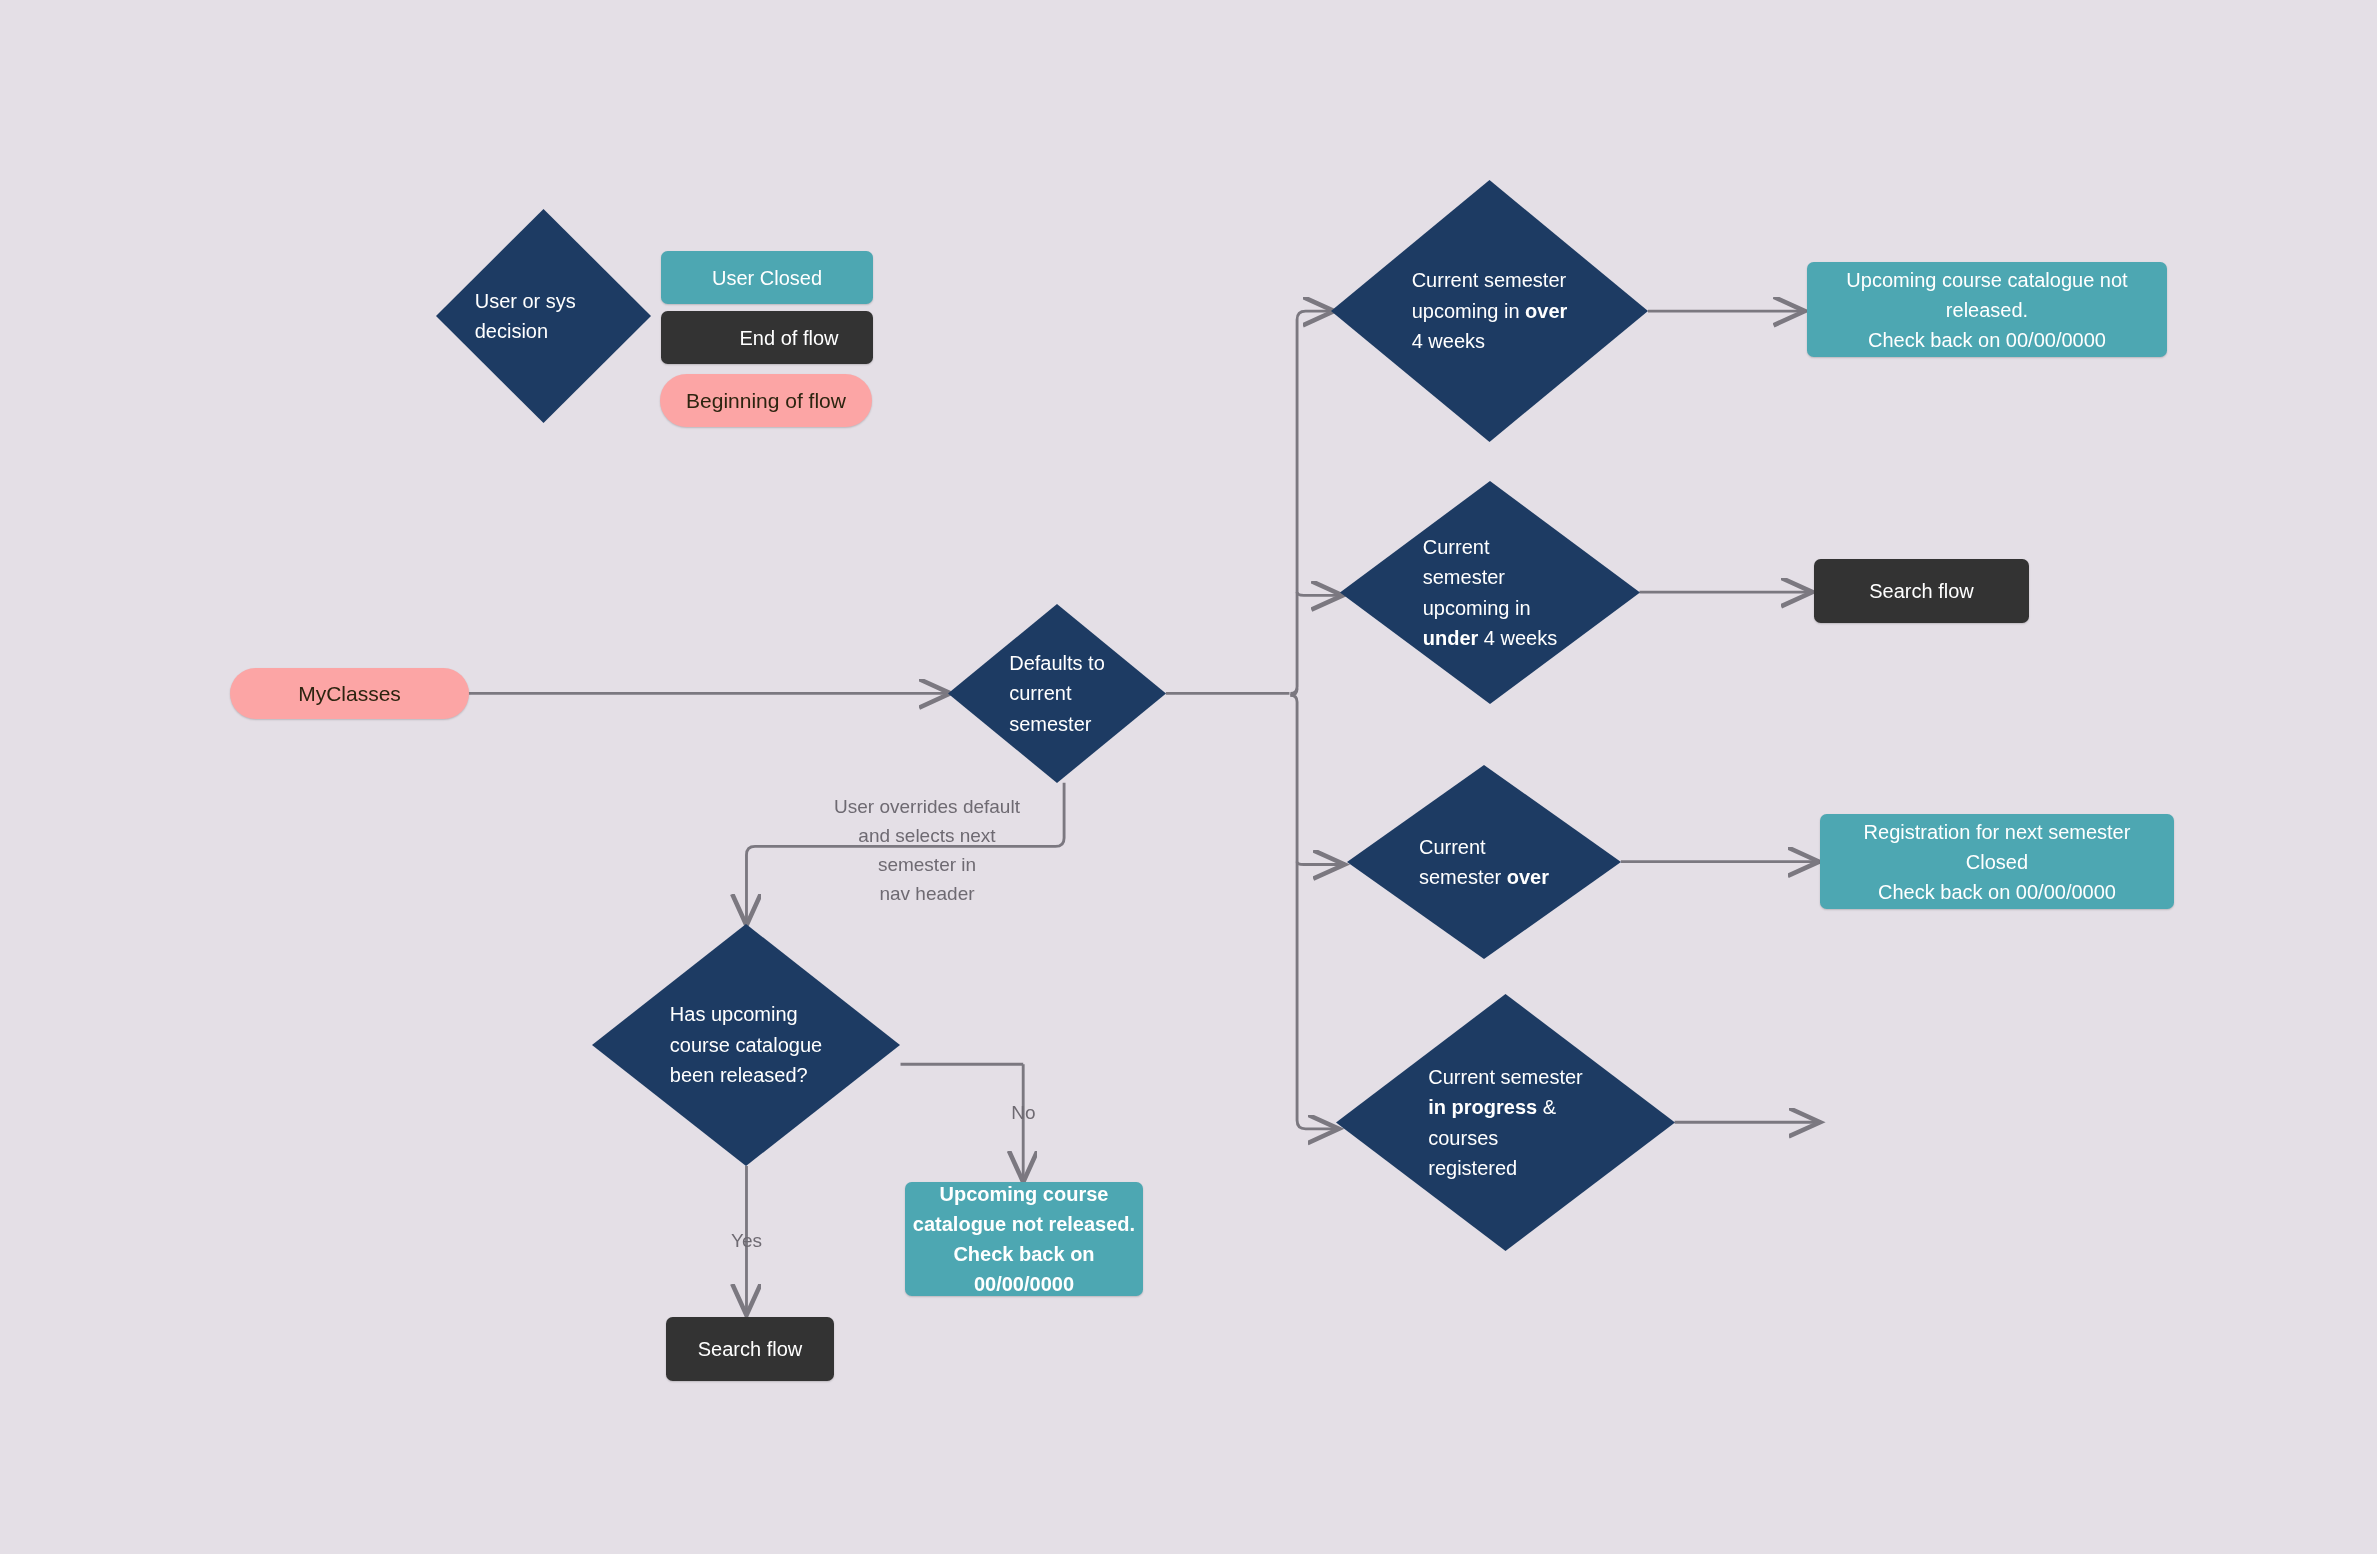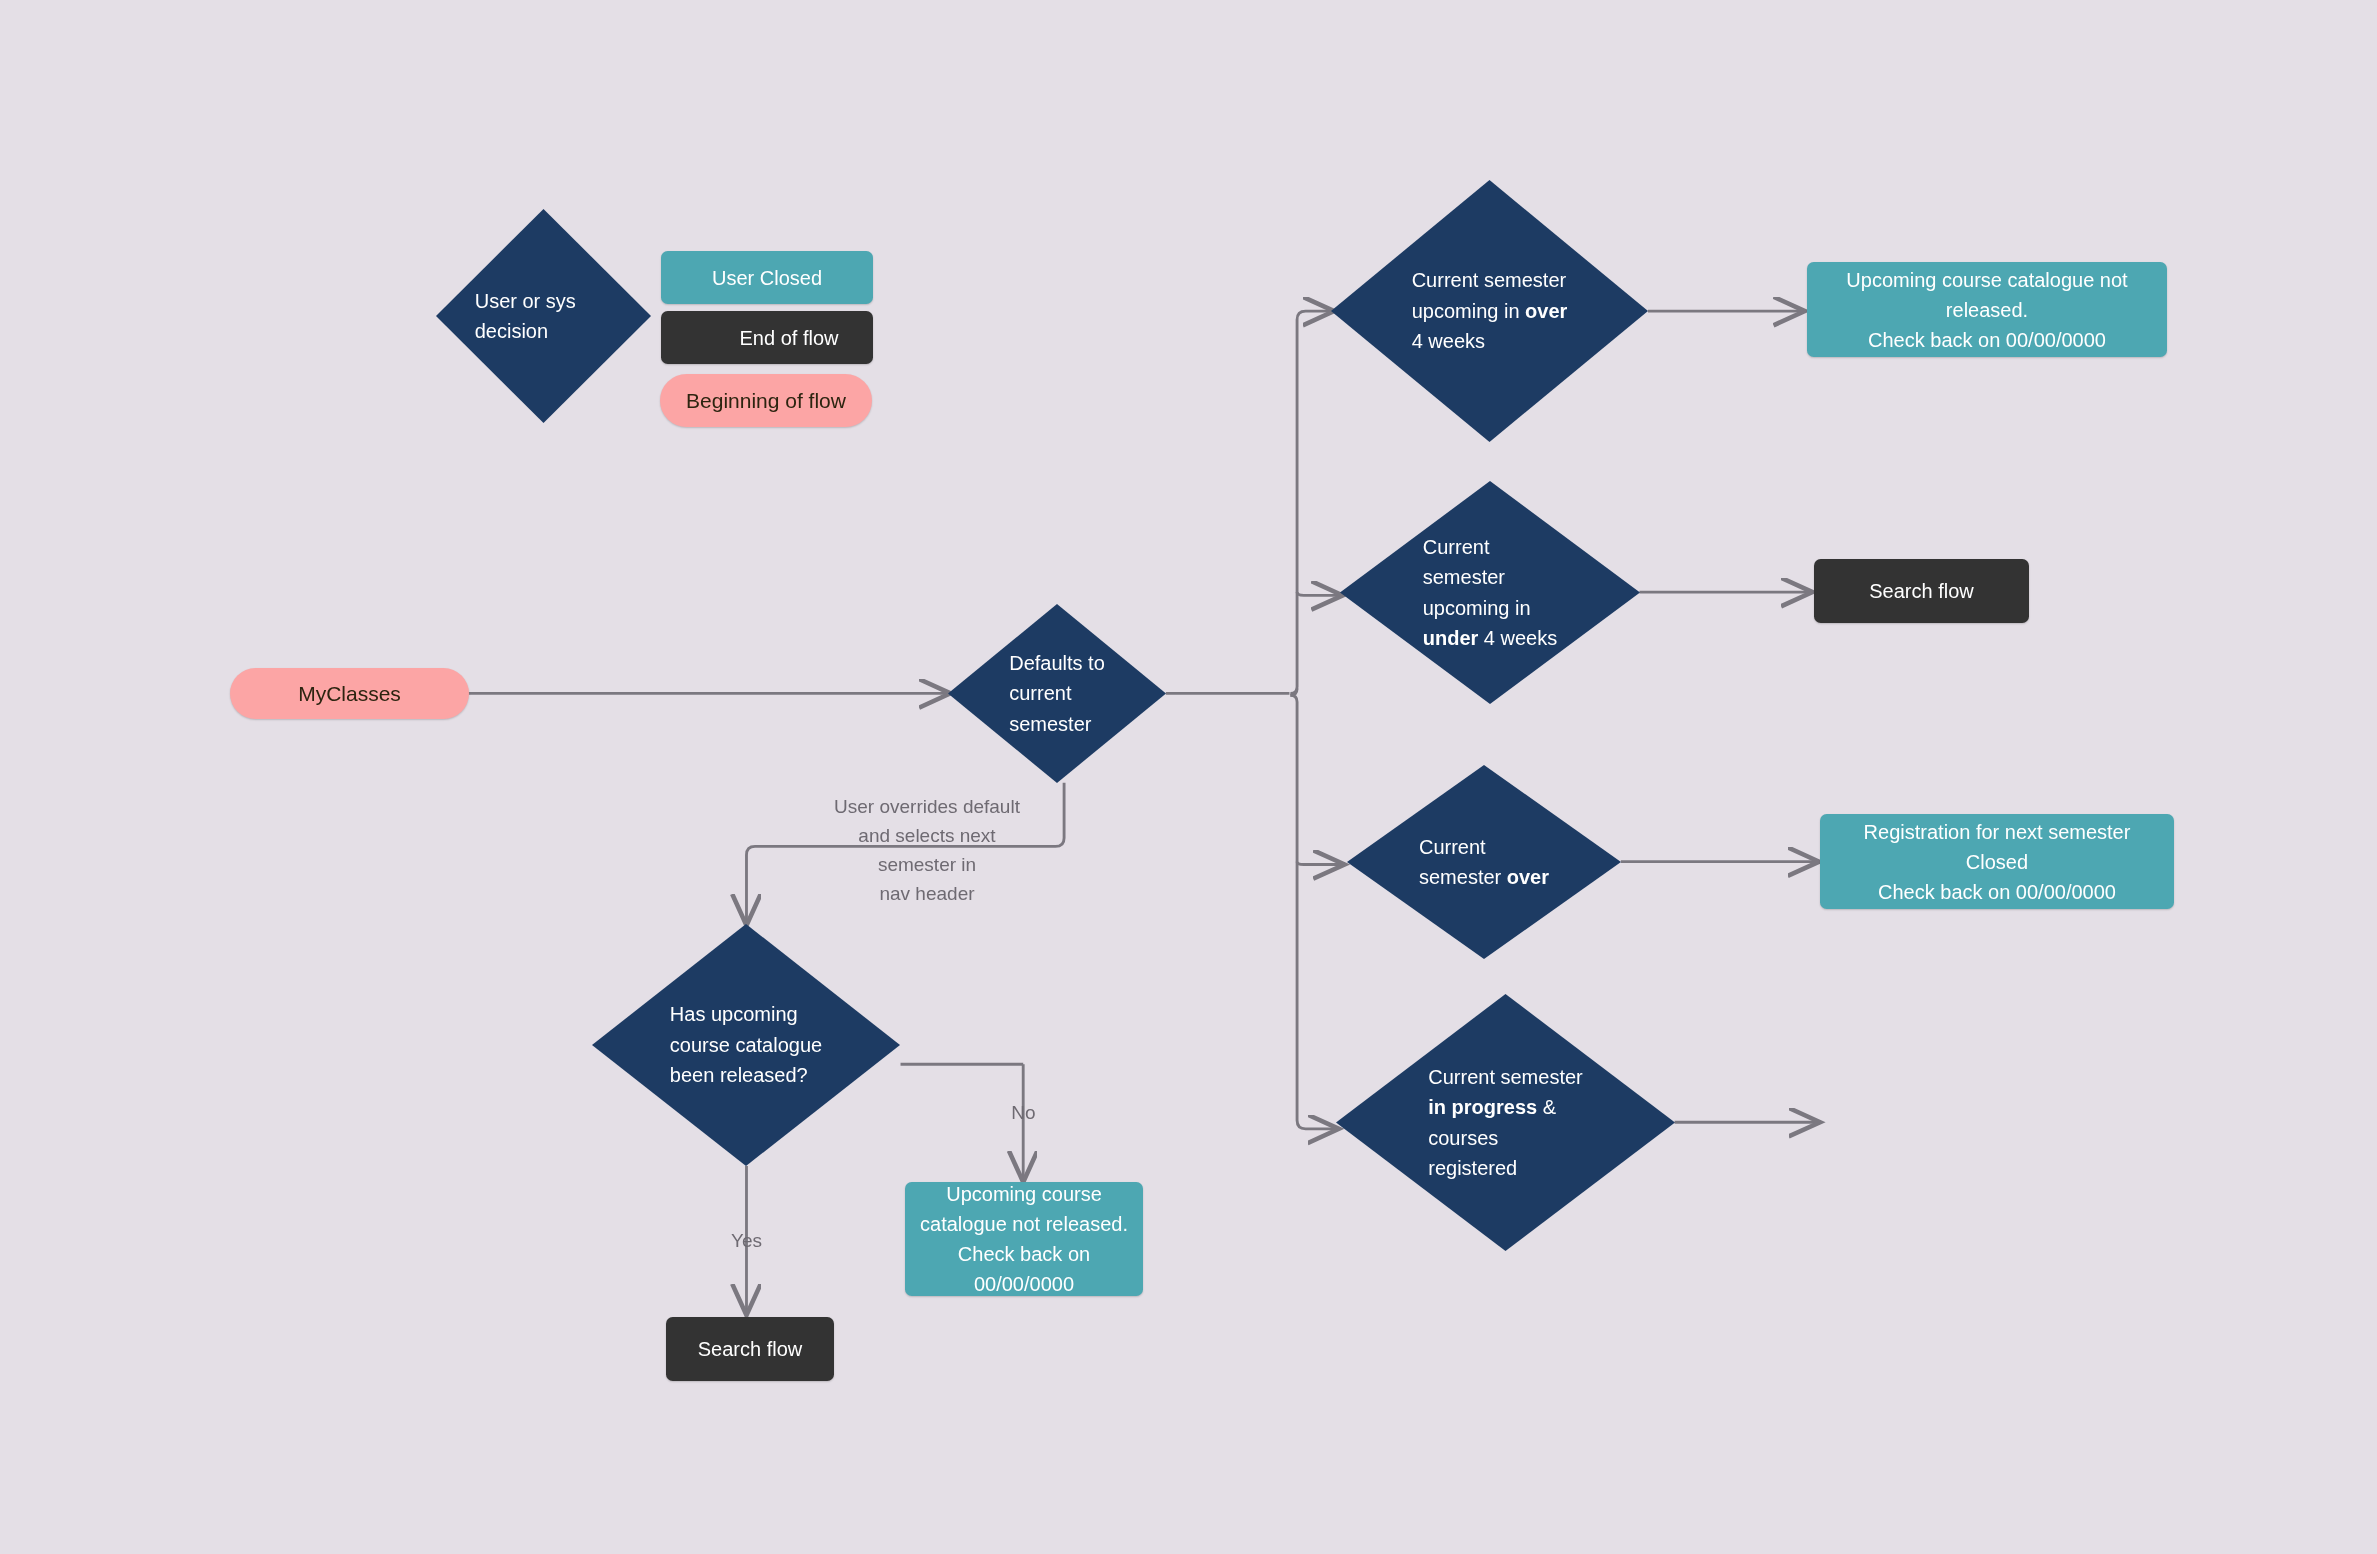--- a/index.html
+++ b/index.html
@@ -210,21 +210,21 @@
       <span>course catalogue</span><br>
       <span>been released?</span>
     </div>
   </div>
 
   <div class="edge-label" style="left:699px; top:1230px; width:95px;">Yes</div>
 
   <div class="edge-label" style="left:976px; top:1102px; width:95px;">No</div>
 
   <div class="node box teal" style="left:905px; top:1182px; width:238px; height:114px;">
-    <div class="label" style="padding:0 6.7px;">
+    <div class="label" style="padding:0 6.7px;font-weight:bold;">
       <span>Upcoming course</span><br>
       <span>catalogue not released.</span><br>
       <span>Check back on</span><br>
       <span>00/00/0000</span>
     </div>
   </div>
 
   <div class="node box dark" style="left:666px; top:1317px; width:168px; height:64px;">
     <div class="label">Search flow</div>
   </div>

